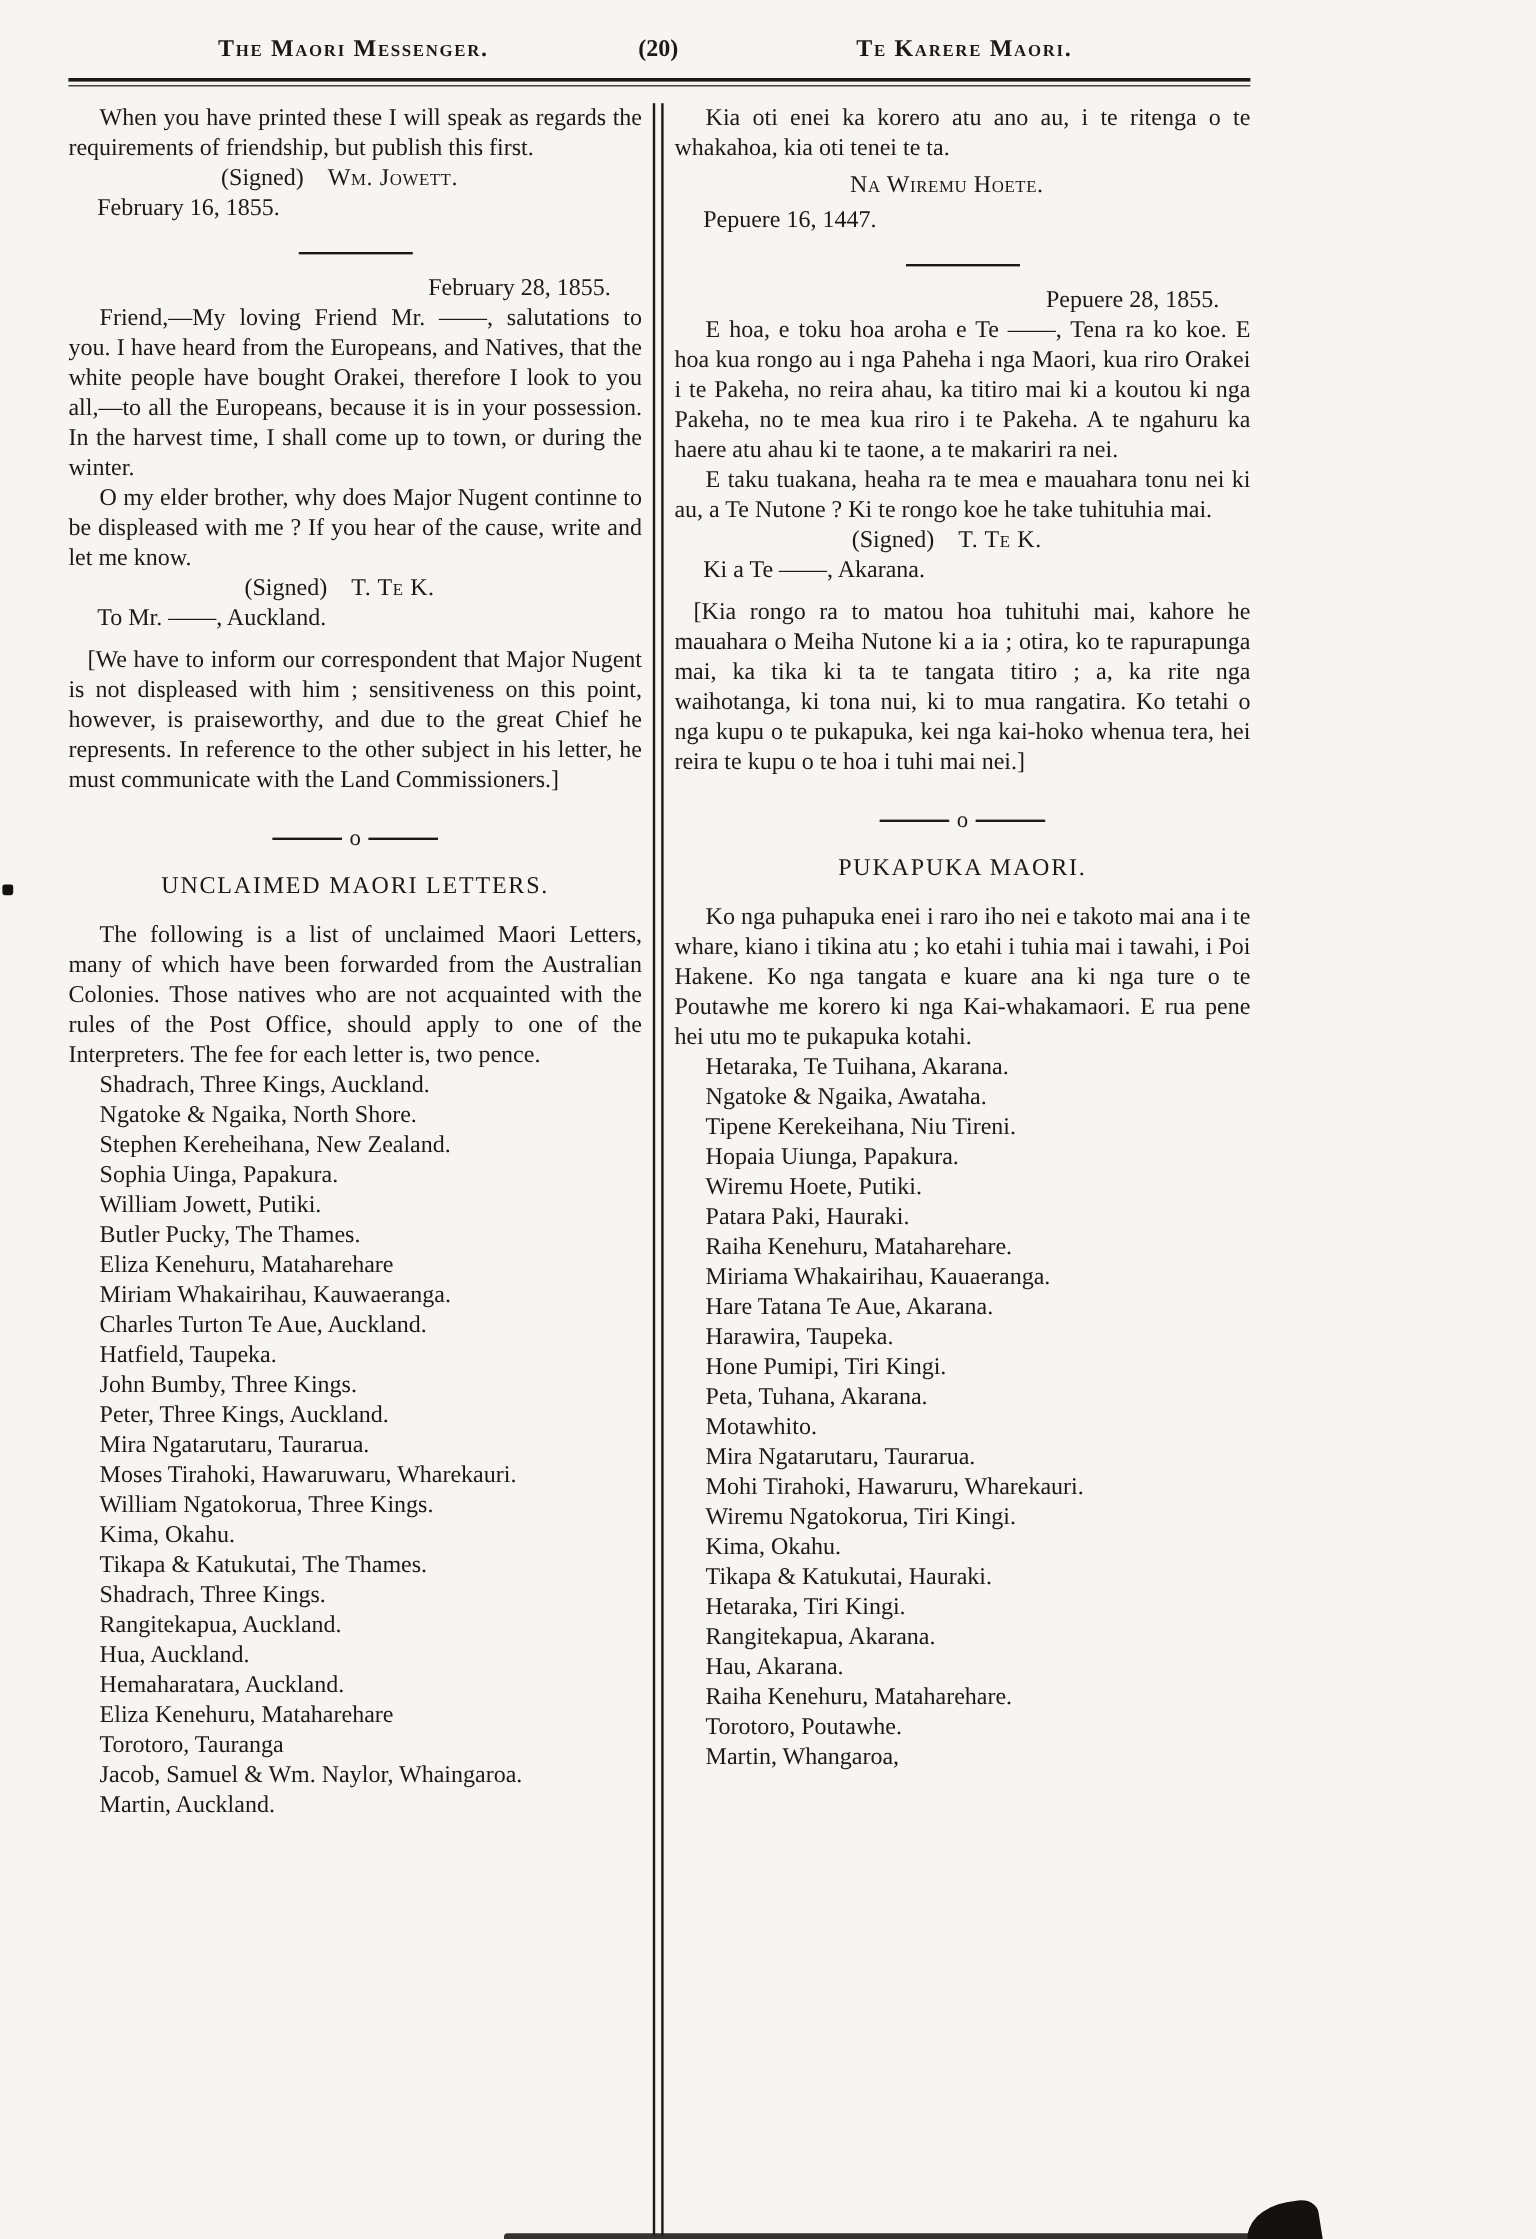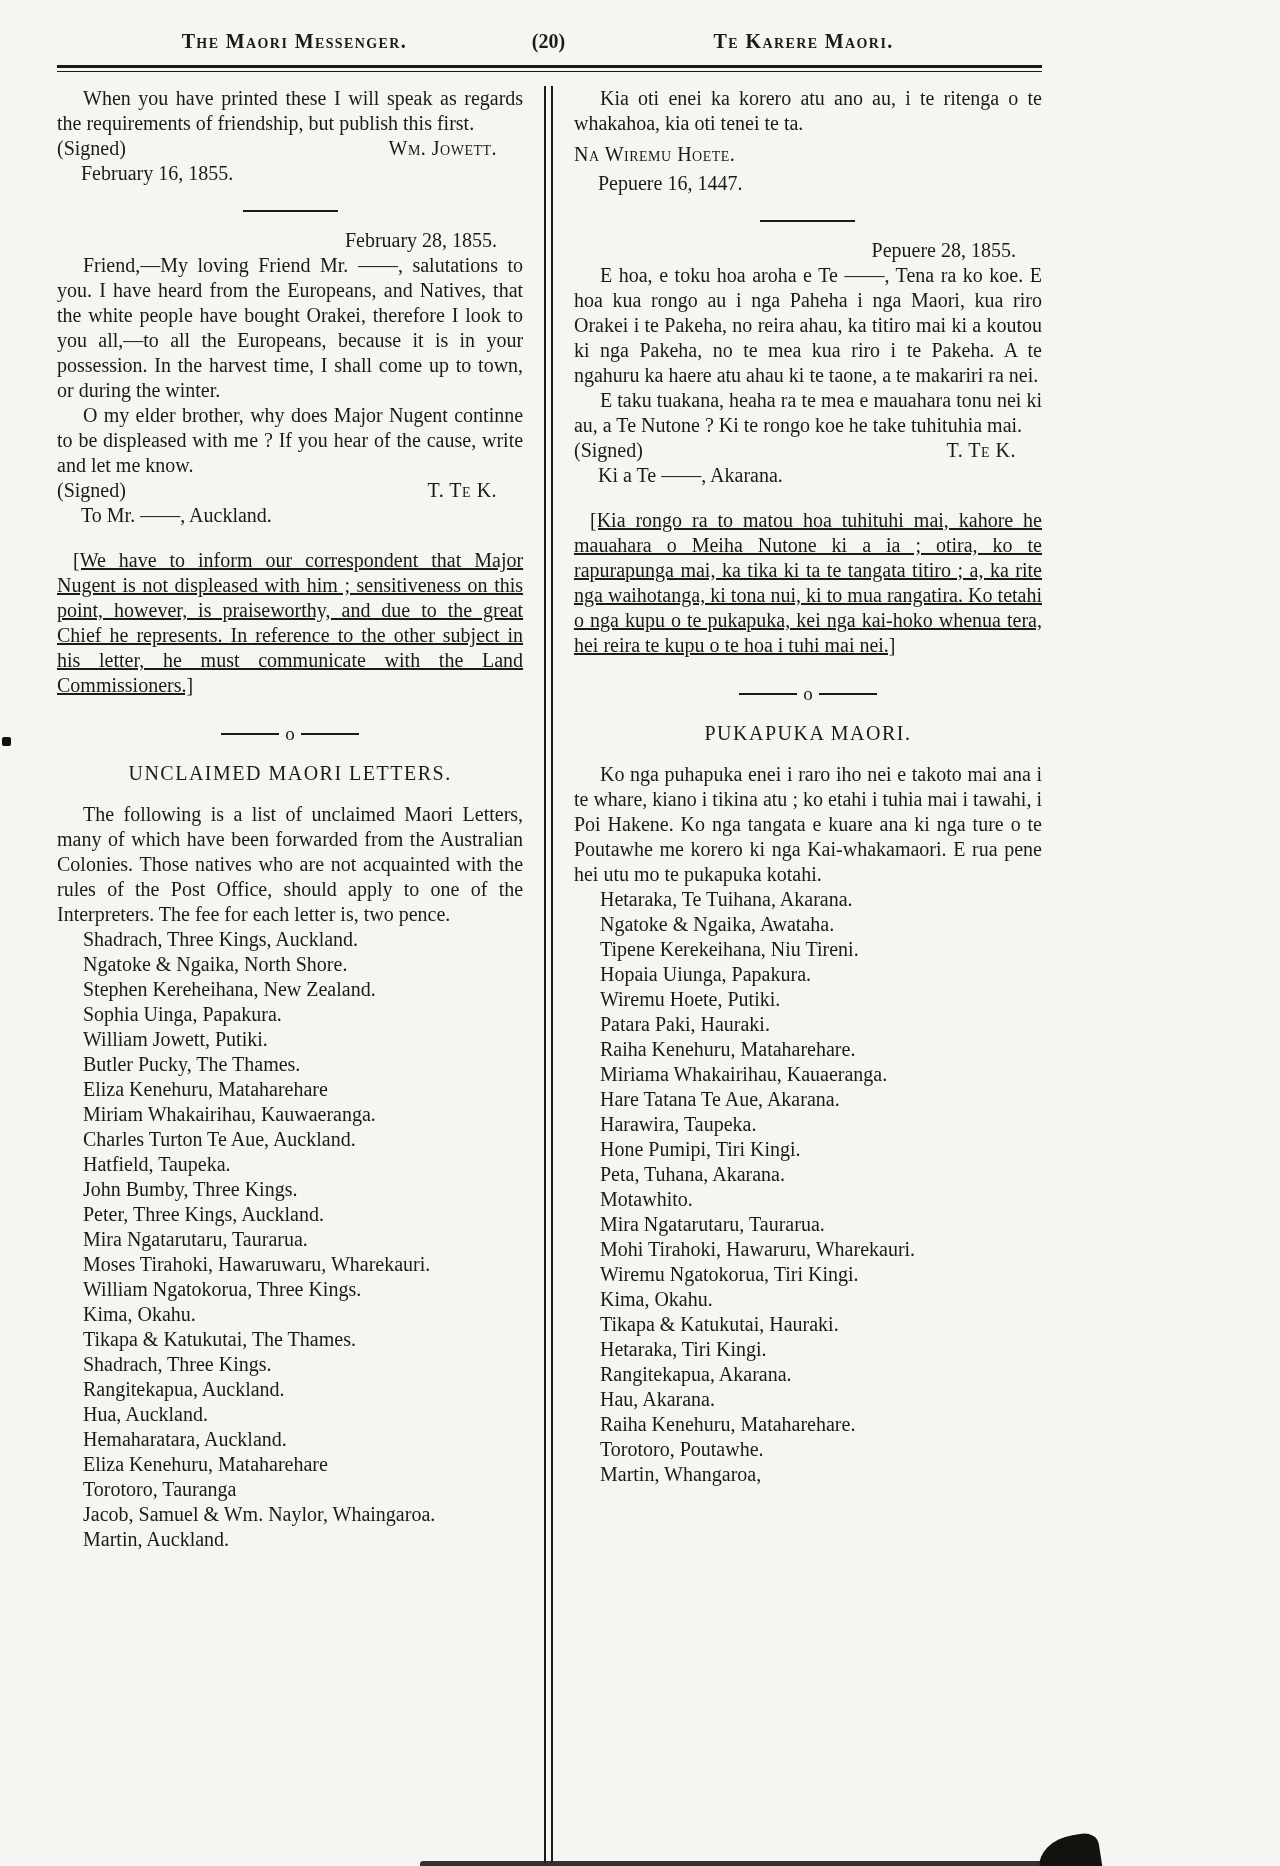--- a/index.html
+++ b/index.html
@@ -20,34 +20,34 @@
   .masthead-left  { width: 478px; text-align: center; }
   .masthead-page  { flex: 1; text-align: center; font-weight: bold; font-size: 20px; }
   .masthead-right { width: 480px; text-align: center; }
   .double-rule {
     margin-top: 12px; height: 3px;
     border-top: 3px solid #1c1a17;
     border-bottom: 1px solid #1c1a17;
   }
 
   
-  .columns { display: flex; margin-top: 14px; align-items: stretch; min-height: 1777px; gap: 12px; }
+  .columns { display: flex; margin-top: 14px; align-items: stretch; min-height: 1777px; }
   .col { font-size: 20px; line-height: 25px; }
   .col-left  { width: 478px; }
   .col-right { width: 480px; }
   .col-divider {
     width: 5px; margin: 0 9px;
     border-left: 2px solid #1c1a17;
     border-right: 2px solid #1c1a17;
   }
 
   
   .para { margin: 0; text-align: justify; text-indent: 26px; }
-  .note { margin-top: 20px; text-indent: 16px; text-decoration: underline; }
-  .sig-line { display: flex; justify-content: space-between; gap: 20px; padding-right: 26px; }
+  .note { margin-top: 10px; text-indent: 16px; }
+  .sig-line { display: flex; justify-content: center; gap: 20px; padding-right: 26px; }
   .smallcaps { font-variant: small-caps; }
   .sig-name { letter-spacing: 0.5px; }
   .date-line { padding-left: 24px; }
   .col-right .opening-sig { margin-top: 6px; }
   .col-right .opening-date { margin-top: 4px; }
   .small-rule { width: 95px; border-top: 2px solid #1c1a17; margin: 24px auto 16px; }
   .date-heading { text-align: right; padding-right: 26px; }
   .o-divider { display: flex; align-items: center; justify-content: center; gap: 4px; margin: 26px 0 18px; }
   .o-divider .dash { width: 58px; border-top: 2px solid #1c1a17; }
   .o-divider .o { font-size: 19px; line-height: 1; padding: 0 2px; }

